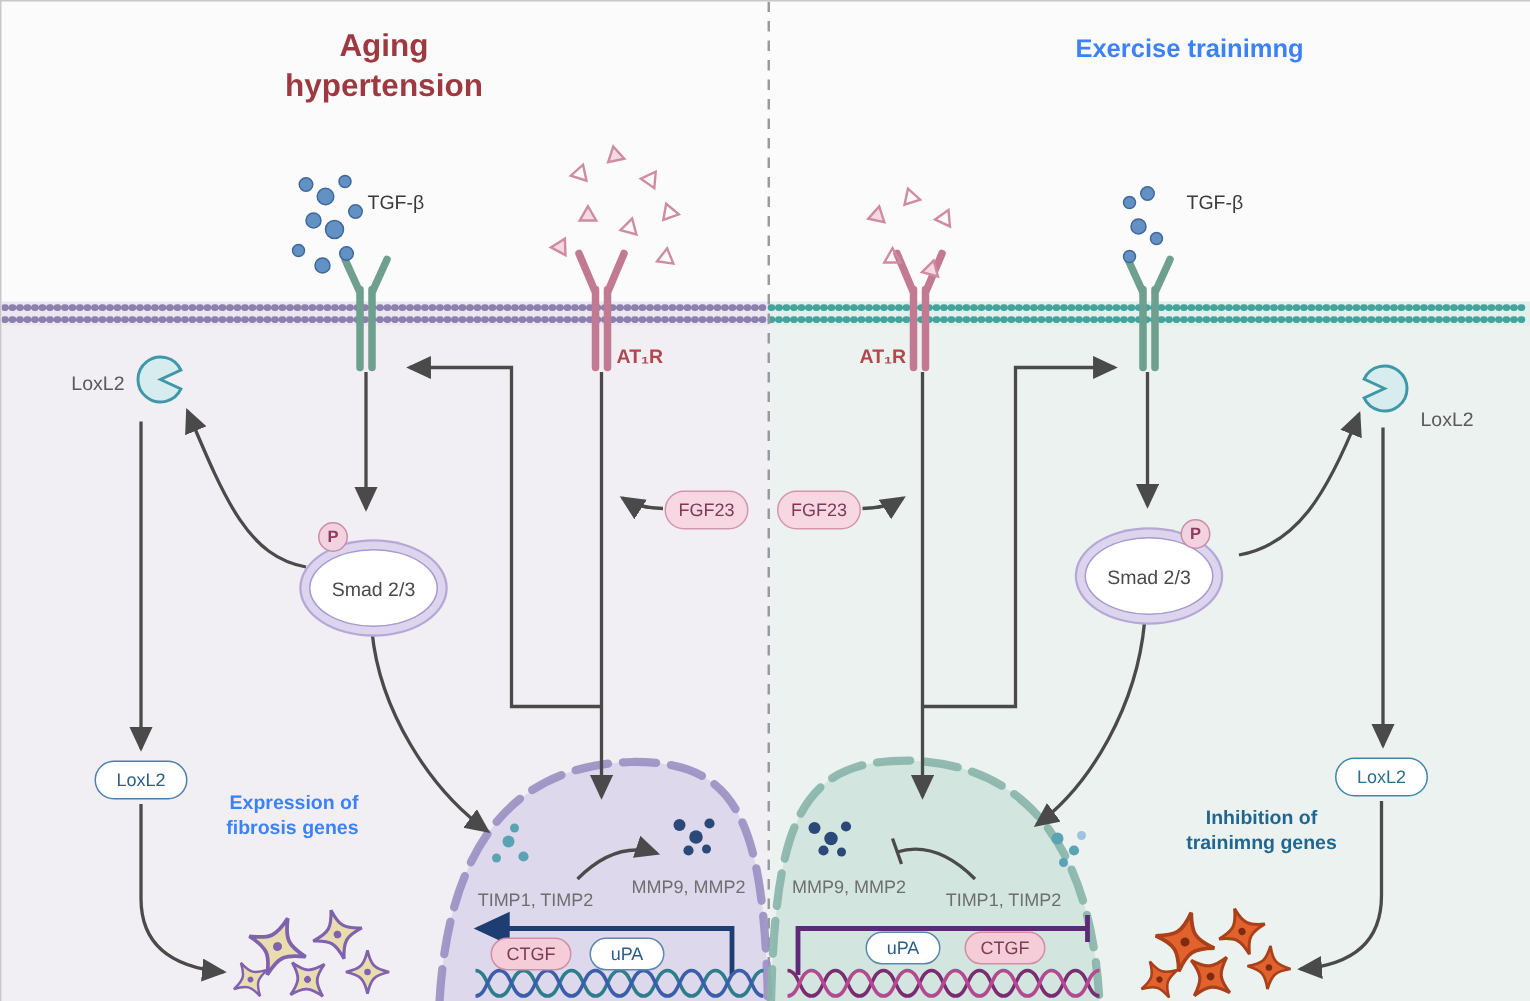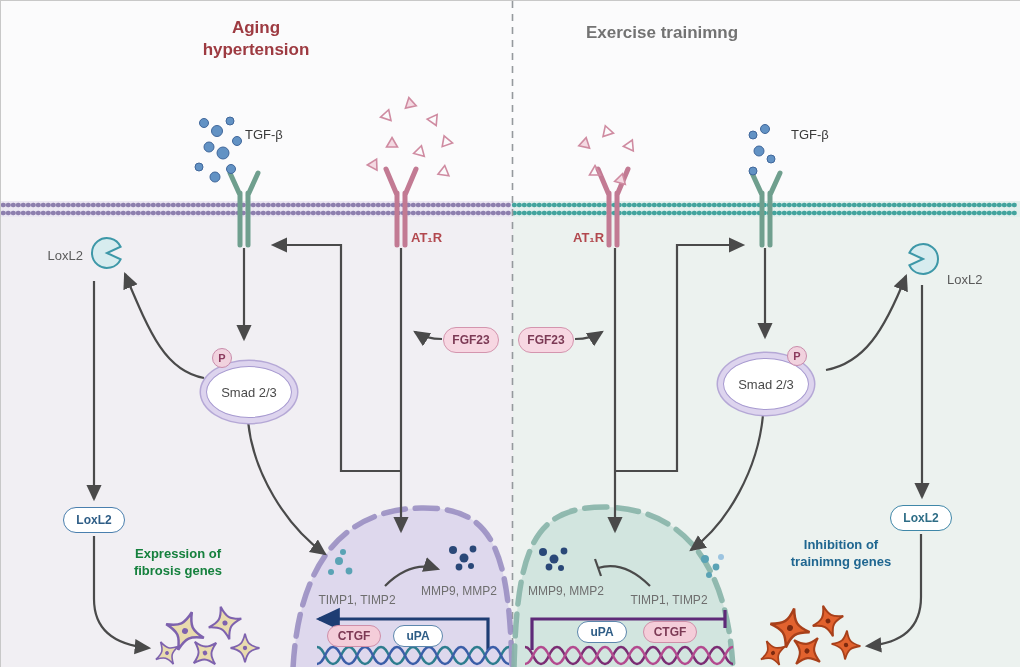--- a/index.html
+++ b/index.html
@@ -1,43 +1,43 @@
 <!DOCTYPE html>
 <html><head>
 <meta charset="utf-8">
 <style>
   html,body{margin:0;padding:0;background:#ffffff;}
   .stage{position:relative;width:1020px;height:667px;background:#fbfbfc;border:1px solid #c8c8c8;
          font-family:"Liberation Sans",sans-serif;overflow:hidden;}
   .stage svg{position:absolute;left:0;top:0;}
   .lbl{position:absolute;white-space:normal;}
   .pill{position:absolute;display:flex;align-items:center;justify-content:center;border-radius:13px;
-        font-weight:700;font-size:12px;background:#ffffff;box-sizing:border-box;}
+        font-weight:400;font-size:12px;background:#ffffff;box-sizing:border-box;}
   .badge{position:absolute;display:flex;align-items:center;justify-content:center;border-radius:50%;
          font-weight:700;font-size:11px;box-sizing:border-box;z-index:3;}
   .smad{position:absolute;display:flex;align-items:center;justify-content:center;background:#ffffff;
         border:1.5px solid #a79ad0;border-radius:50%;
         box-shadow:0 0 0 5px #ddd4ee,0 0 0 6.5px #b5a8d6;font-size:13px;color:#4a4a4a;z-index:2;}
-  .title-l{left:185px;top:16px;width:140px;text-align:center;font-size:17px;font-weight:700;color:#9d3a41;line-height:1.3;}
-  .title-r{left:585px;top:22px;width:300px;font-size:17px;font-weight:700;color:#737373;}
+  .title-l{left:185px;top:16px;width:140px;text-align:center;font-size:21px;font-weight:700;color:#9d3a41;line-height:1.3;}
+  .title-r{left:642px;top:22px;width:300px;text-align:center;font-size:17px;font-weight:700;color:#3b82f6;}
   .tgfb-l{left:244px;top:126px;font-size:13px;color:#3a3a3a;}
   .tgfb-r{left:790px;top:126px;font-size:13px;color:#3a3a3a;}
   .at1r-l{left:410px;top:229px;font-size:13px;font-weight:700;color:#b2484e;}
   .at1r-r{left:572px;top:229px;font-size:13px;font-weight:700;color:#b2484e;}
   .enz-l{left:24px;top:247px;width:58px;text-align:right;font-size:13px;color:#5a5a5a;}
   .enz-r{left:946px;top:271px;font-size:13px;color:#5a5a5a;}
   .pbadge-l{left:211px;top:347px;width:20px;height:20px;background:#f1d2de;border:1.5px solid #c98cab;color:#8c3a5e;}
   .pbadge-r{left:786px;top:345px;width:20px;height:20px;background:#f1d2de;border:1.5px solid #c98cab;color:#8c3a5e;}
   .smad-l{left:205px;top:365px;width:84px;height:50px;}
   .smad-r{left:722px;top:357px;width:84px;height:50px;}
   .fgf-l{left:442px;top:326px;width:56px;height:26px;background:#f7d7e2;border:1.5px solid #d495ae;color:#7c3a55;}
   .fgf-r{left:517px;top:326px;width:56px;height:26px;background:#f7d7e2;border:1.5px solid #d495ae;color:#7c3a55;}
   .lox-l{left:62px;top:506px;width:62px;height:26px;border:1.5px solid #4a7fae;color:#2e5d86;}
   .lox-r{left:889px;top:504px;width:62px;height:26px;border:1.5px solid #3f87a8;color:#2e6d86;}
-  .out-l{left:116px;top:545px;width:122px;text-align:center;font-size:13px;font-weight:700;color:#15803d;line-height:1.3;}
+  .out-l{left:116px;top:526px;width:122px;text-align:right;font-size:13px;font-weight:700;color:#3b82f6;line-height:1.3;}
   .out-r{left:779px;top:536px;width:122px;text-align:center;font-size:13px;font-weight:700;color:#1f6690;line-height:1.3;}
   .timp-l{left:306px;top:592px;width:100px;text-align:center;font-size:12px;color:#6e6e6e;}
   .mmp-l{left:410px;top:583px;width:96px;text-align:center;font-size:12px;color:#6e6e6e;}
   .mmp-r{left:517px;top:583px;width:96px;text-align:center;font-size:12px;color:#6e6e6e;}
   .timp-r{left:618px;top:592px;width:100px;text-align:center;font-size:12px;color:#6e6e6e;}
   .ctgf-l{left:326px;top:624px;width:54px;height:22px;background:#f4cdd9;border:1.5px solid #cf8fa9;color:#7c3a55;}
   .upa-l{left:392px;top:624px;width:50px;height:22px;border:1.5px solid #5d87ad;color:#2e5d86;}
   .upa-r{left:576px;top:620px;width:50px;height:22px;border:1.5px solid #5d87ad;color:#2e5d86;}
   .ctgf-r{left:642px;top:620px;width:54px;height:22px;background:#f4cdd9;border:1.5px solid #cf8fa9;color:#7c3a55;}
 </style>

